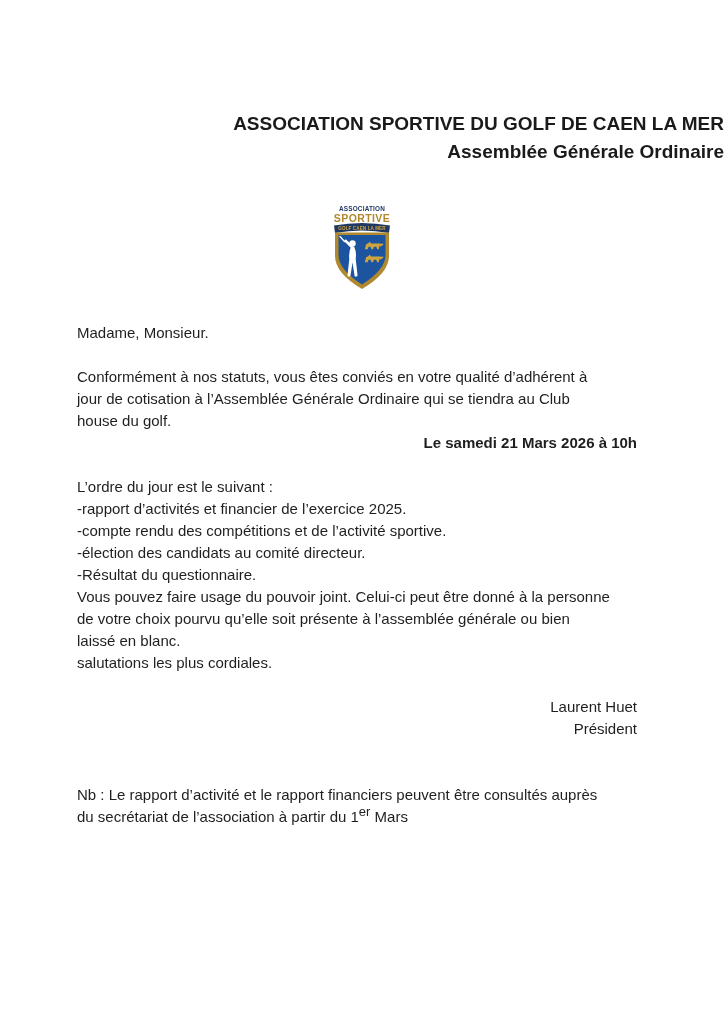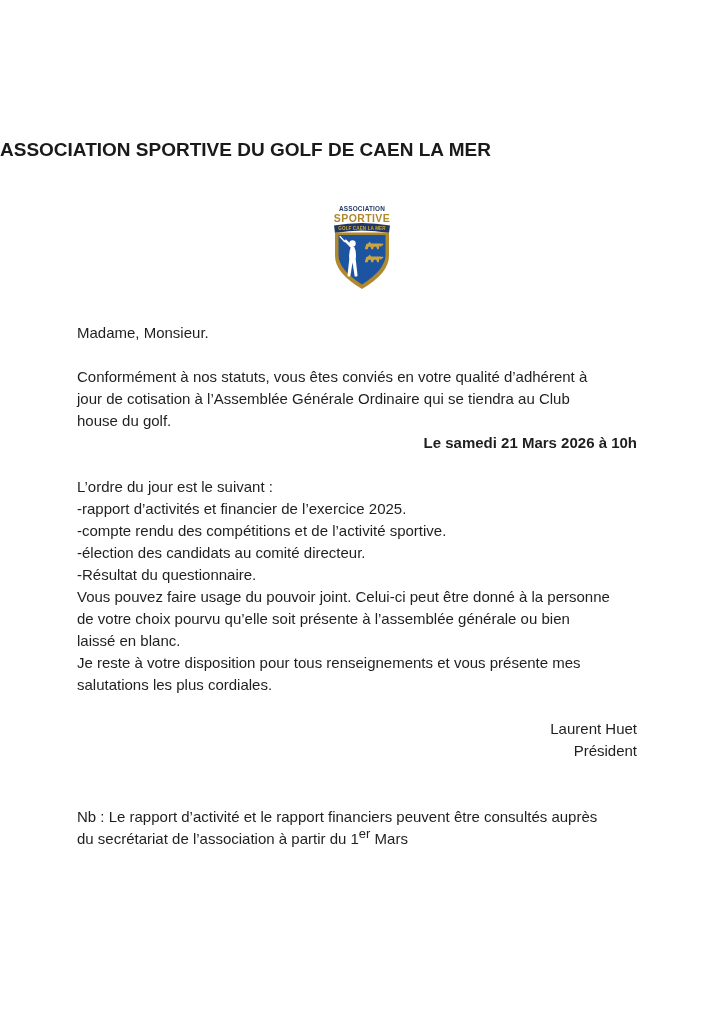--- a/index.html
+++ b/index.html
@@ -8,23 +8,22 @@
     position: relative;
     width: 724px;
     height: 1024px;
     background: #ffffff;
     font-family: "Liberation Sans", "DejaVu Sans", sans-serif;
     color: #1f1f1f;
     overflow: hidden;
   }
   .title-block {
     position: absolute;
-    top: 110px; left: 0; right: 8px;
-    text-align: left;
-    margin-top: 26px;
+    top: 110px; left: 0; right: 0;
+    text-align: right;
   }
   .doc-title, .doc-subtitle {
     font-size: 19px;
     font-weight: bold;
     line-height: 28px;
     color: #1a1a1a;
   }
   .logo {
     position: absolute;
     top: 203px;
@@ -63,20 +62,21 @@
   }
   sup { font-size: 13px; vertical-align: super; line-height: 0; }
 </style>
 </head>
 <body>
 
 <div class="page" style="--logo-blue: #1d54a0; --logo-darkblue: #203864; --logo-gold: #b0882e; --logo-goldlight: #cfa43c;">
 
   <div class="title-block">
     <div class="doc-title">ASSOCIATION SPORTIVE DU GOLF DE CAEN LA MER</div>
+    <div class="doc-subtitle">Assemblée Générale Ordinaire</div>
   </div>
 
   <div class="logo">
     <svg viewBox="0 0 68 88">
       <rect x="0" y="0" width="68" height="10" fill="#ffffff"></rect>
       <text class="assoc-txt" x="34" y="8" font-size="6.4" text-anchor="middle" letter-spacing="0.2">ASSOCIATION</text>
       <text class="sportive-txt" x="34" y="19" font-size="10.5" text-anchor="middle" letter-spacing="0.4">SPORTIVE</text>
       <path class="banner" d="M6,22.5 Q34,17.5 62,22.5 L61,30 Q34,25 7,30 Z"></path>
       <text class="banner-txt" x="34" y="27.2" font-size="4.6" text-anchor="middle" letter-spacing="0.1">GOLF CAEN LA MER</text>
       <path class="shield-out" d="M7,29.5 L61,29.5 L61,53 Q61,70 34,86 Q7,70 7,53 Z"></path>
@@ -113,21 +113,20 @@
     <div class="line">L’ordre du jour est le suivant :</div>
     <div class="line">-rapport d’activités et financier de l’exercice 2025.</div>
     <div class="line">-compte rendu des compétitions et de l’activité sportive.</div>
     <div class="line">-élection des candidats au comité directeur.</div>
     <div class="line">-Résultat du questionnaire.</div>
 
     <div class="line">Vous pouvez faire usage du pouvoir joint. Celui-ci peut être donné à la personne</div>
     <div class="line">de votre choix pourvu qu’elle soit présente à l’assemblée générale ou bien</div>
     <div class="line">laissé en blanc.</div>
 
-    <div class="line">Je reste à votre disposition pour tous renseignements et vous présente mes</div>
     <div class="line">salutations les plus cordiales.</div>
     <div class="spacer"></div>
 
     <div class="centered">Laurent Huet</div>
     <div class="centered">Président</div>
     <div class="spacer"></div>
     <div class="spacer"></div>
 
     <div class="line">Nb : Le rapport d’activité et le rapport financiers peuvent être consultés auprès</div>
     <div class="line"><span>du secrétariat de l’association à partir du 1</span><sup>er</sup><span> Mars</span></div>

